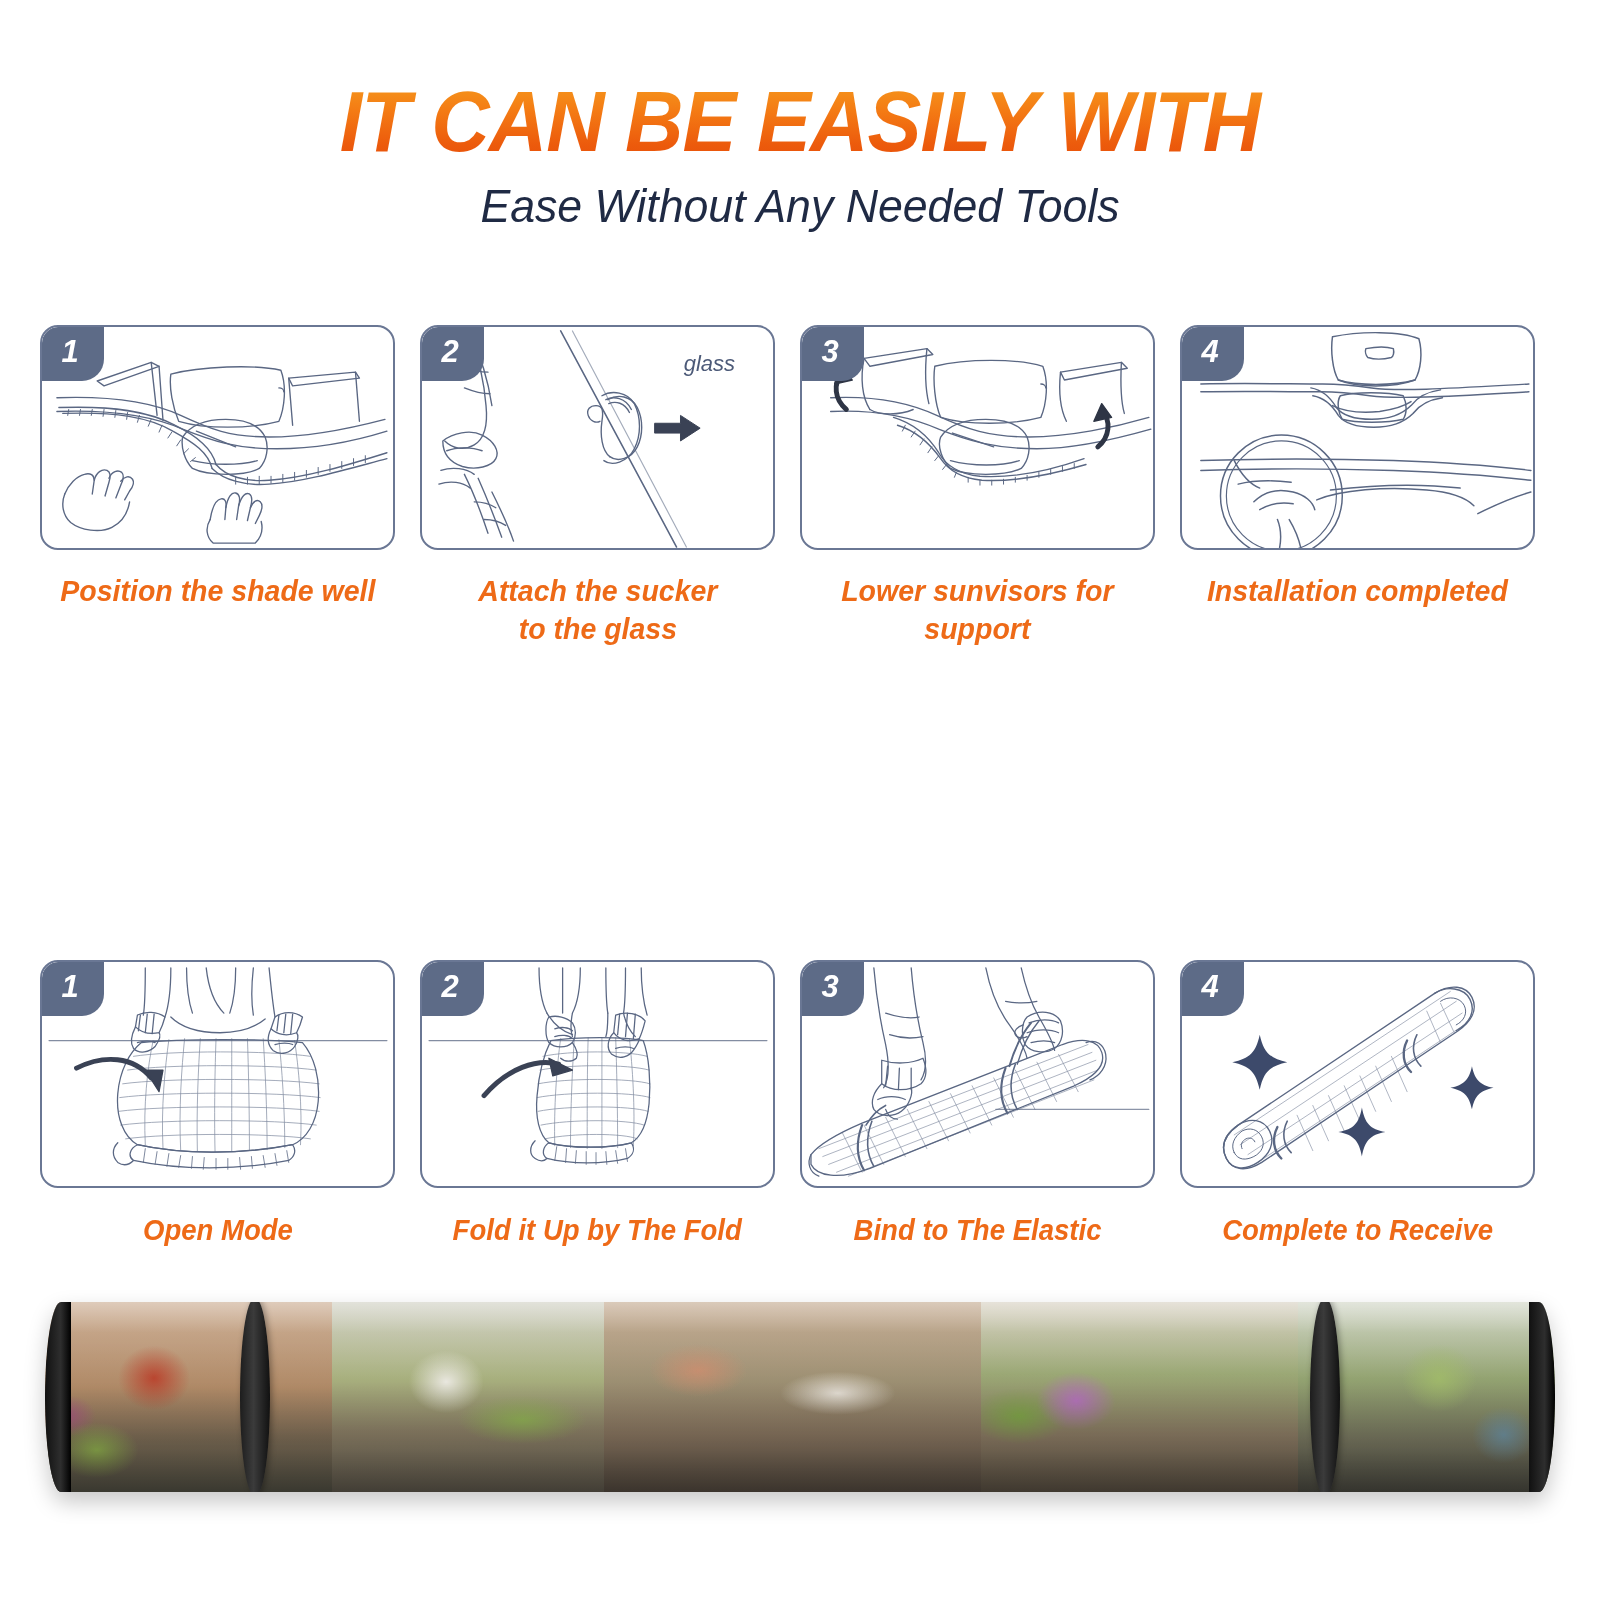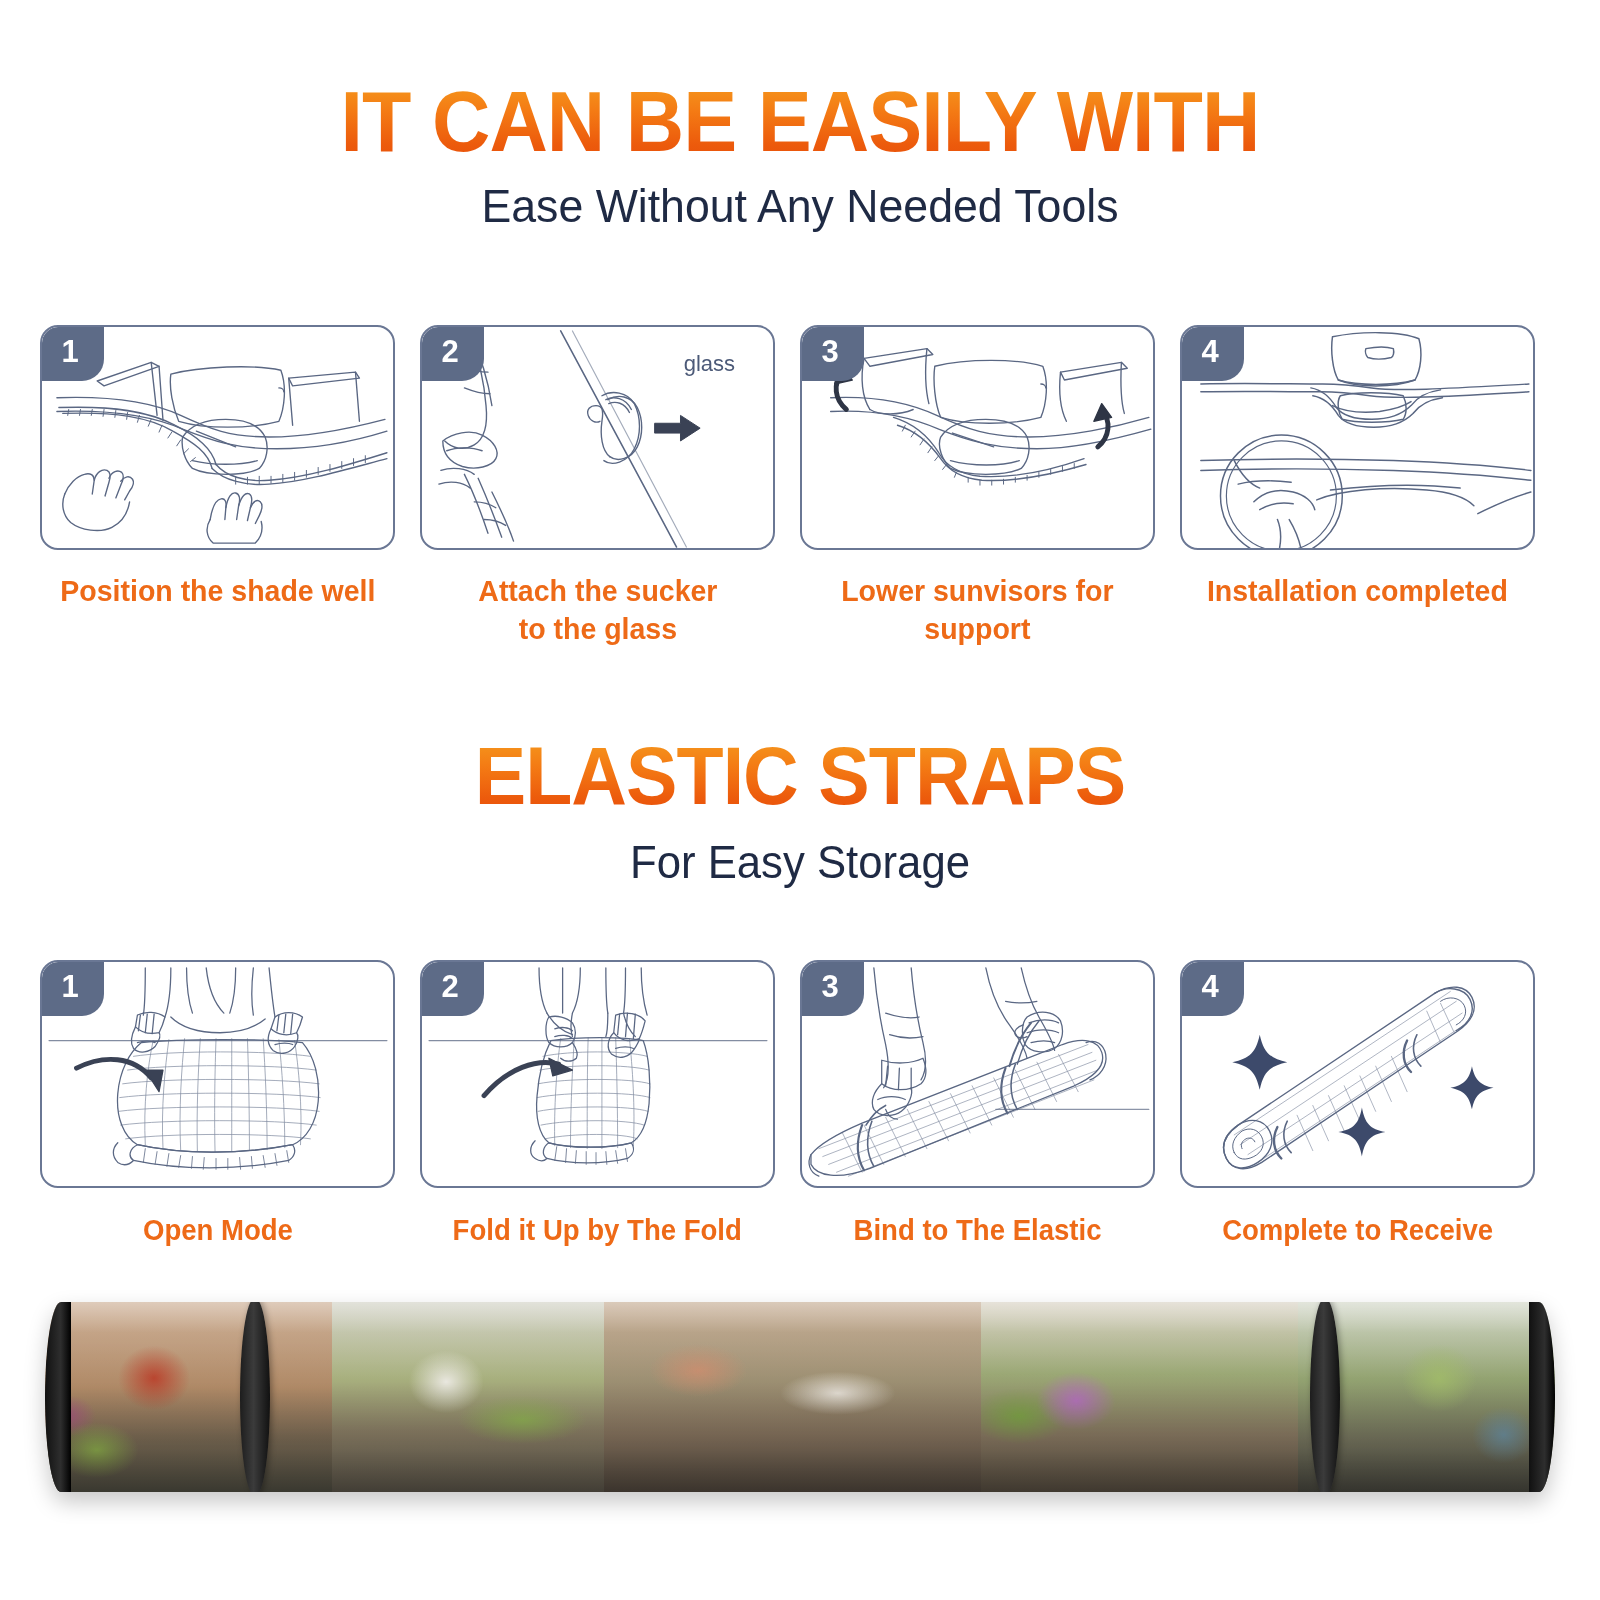--- a/index.html
+++ b/index.html
@@ -3,21 +3,21 @@
 <meta charset="utf-8">
 <style>
   html,body{margin:0;padding:0;}
   body{
     width:1600px;height:1600px;
     background:#ffffff;
     font-family:"Liberation Sans", sans-serif;
     overflow:hidden;
     position:relative;
   }
-  .page{width:1600px;height:1380px;position:relative;}
+  .page{width:1600px;height:1380px;position:relative;font-style:italic;}
 
   
   .section-head{text-align:center;}
   .headline{
     font-family:"Liberation Sans", sans-serif;
     font-weight:bold;
     font-size:86px;
     letter-spacing:-1px;
     line-height:1;
     transform:scaleX(0.94);
@@ -412,24 +412,20 @@
             <path d="M96,196 C100,206 100,216 98,226"></path>
             <path d="M108,196 C114,206 118,216 120,226"></path>
           </svg>
         </div>
       </div>
       <div class="caption">Installation completed</div>
     </div>
 
   </div>
 
-  <div class="section-head head2">
-    <div class="headline">ELASTIC STRAPS</div>
-    <div class="subhead">For Easy Storage</div>
-  </div>
 
   <div class="steps-row row2">
 
     <div class="step">
       <div class="panel">
         <div class="badge">1</div>
         <div class="art">
           <svg viewBox="0 0 355 228" fill="none" stroke="#5A6783" stroke-width="1.3" stroke-linecap="round" stroke-linejoin="round">
 
             <path d="M6,80 L350,80" stroke-width="1.1" opacity="0.75"></path>

